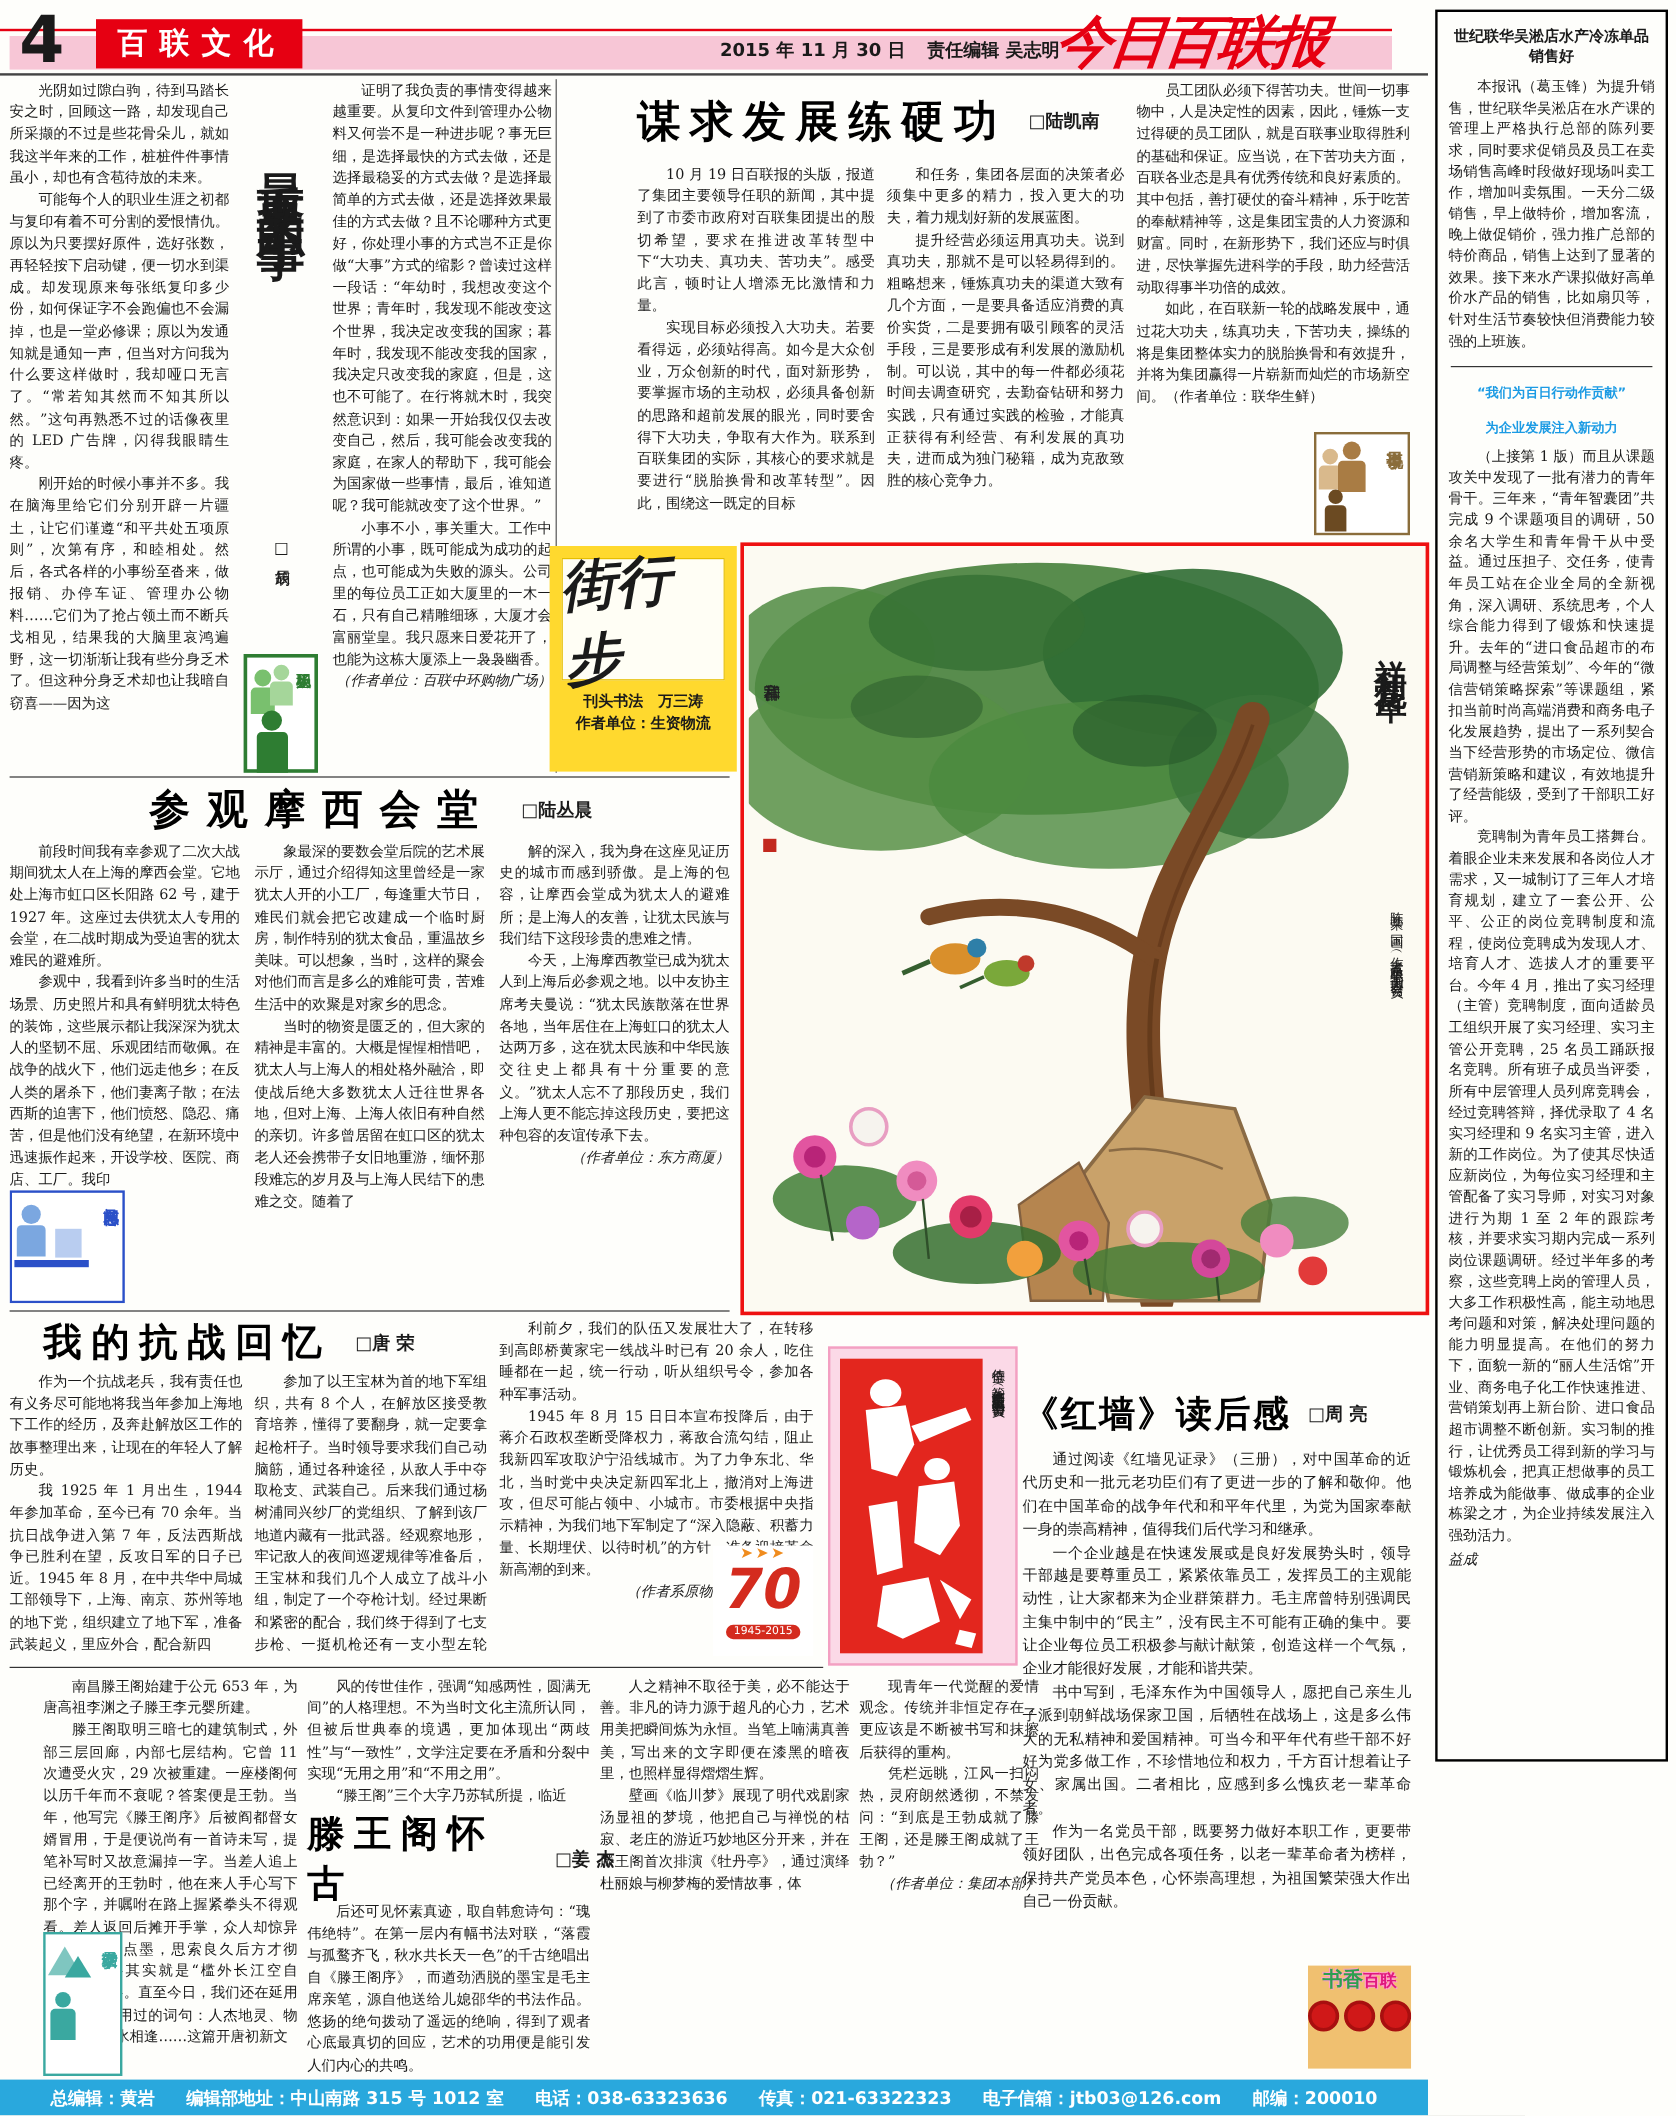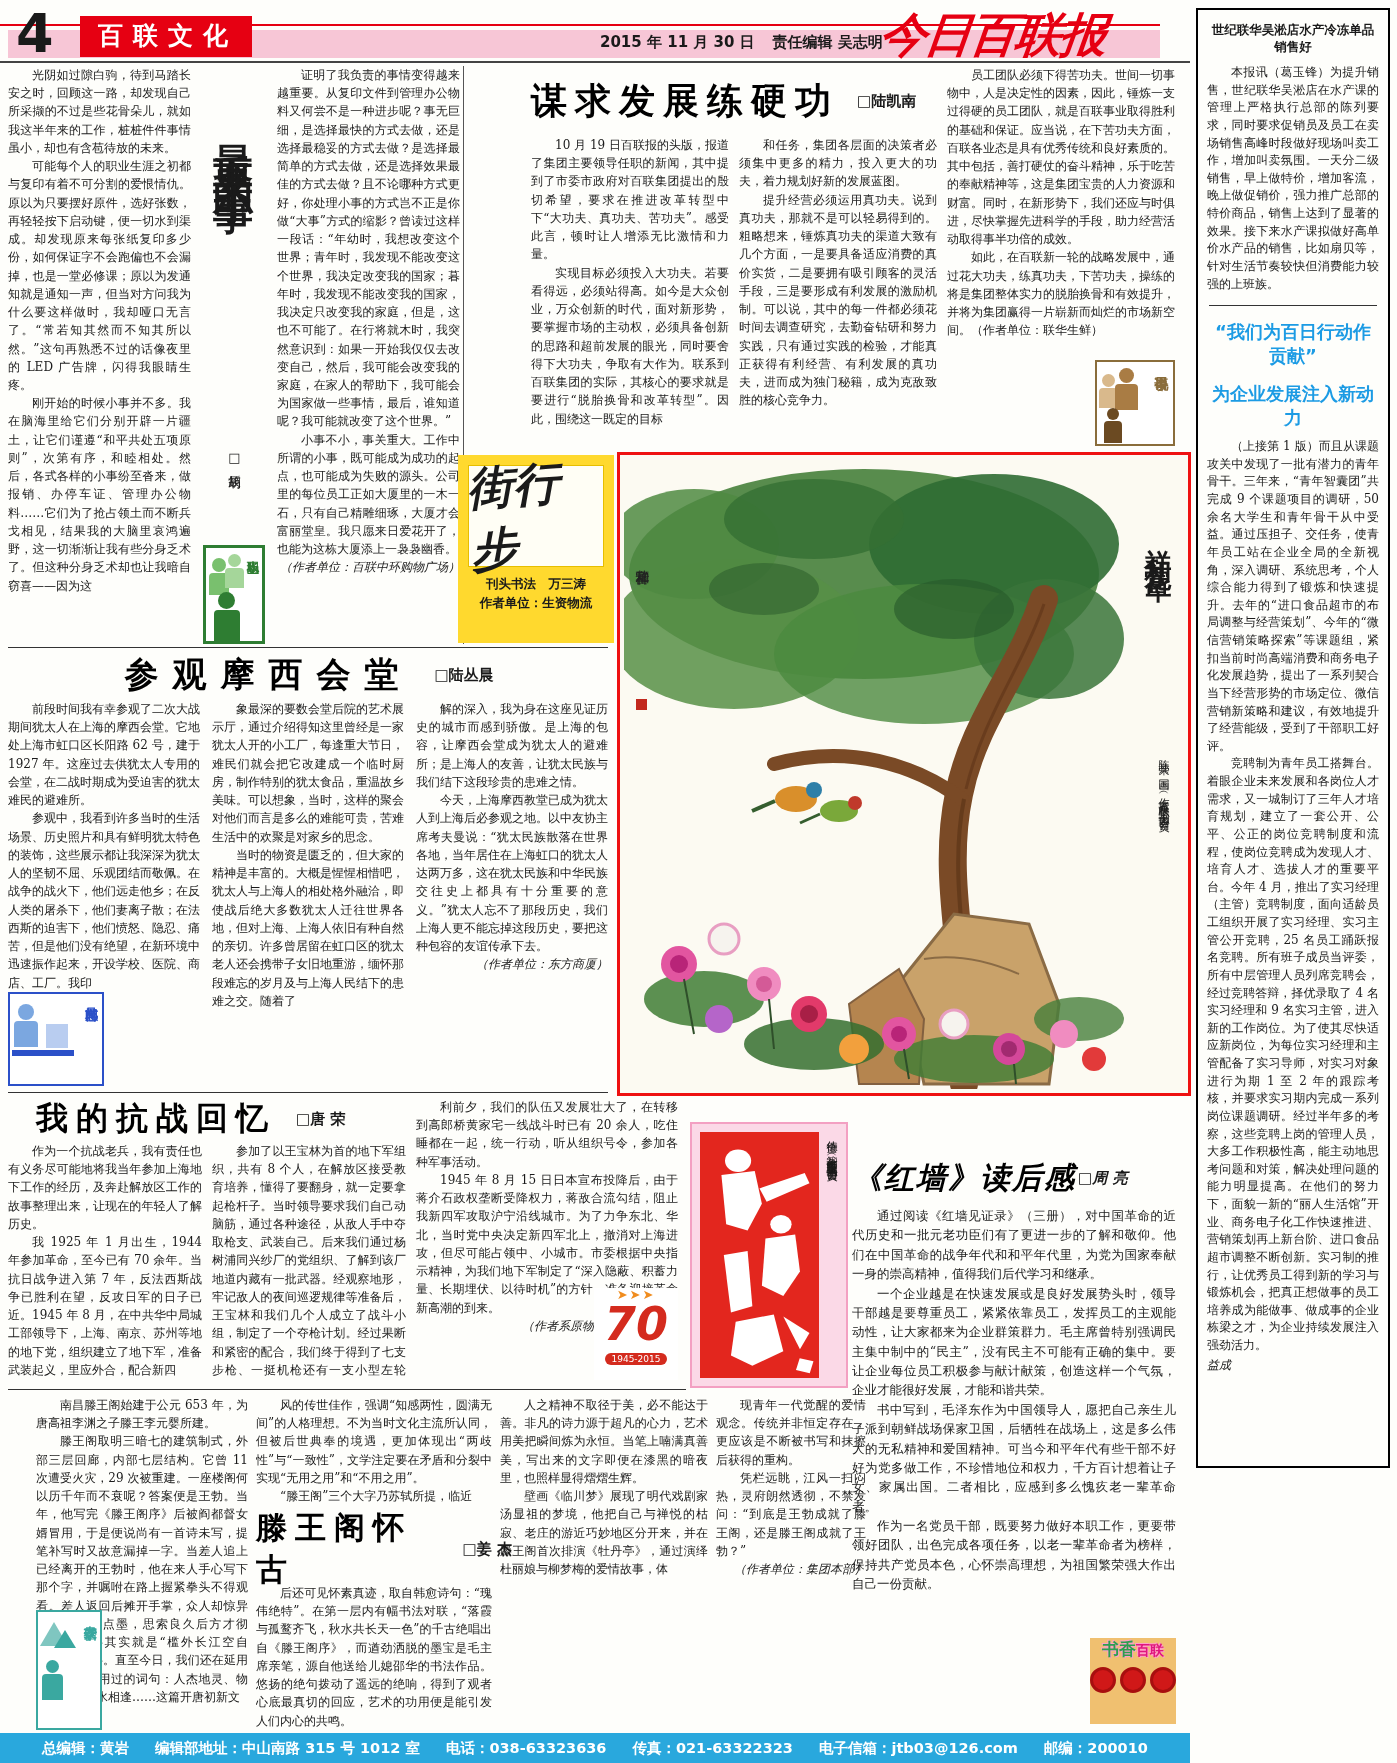--- a/index.html
+++ b/index.html
@@ -100,21 +100,21 @@
   .logo70 .years{display:inline-block;background:#d42b1e;color:#fff;font-size:9px;
                  padding:1px 6px;border-radius:6px;font-family:"DejaVu Sans",sans-serif;}
   
   .sealbox{position:absolute;left:690px;top:1122px;width:158px;height:266px;background:#fbd9e7;
            border:2px solid #f3a0c2;box-sizing:border-box;display:flex;padding:8px;}
   .seal-art{flex:1;}
   .seal-cap{writing-mode:vertical-rl;text-orientation:upright;font-size:11px;margin-left:4px;
             letter-spacing:1px;}
   
   .regG{position:absolute;left:852px;top:1150px;width:324px;height:580px;}
-  .regG-titlebar{height:56px;display:flex;align-items:center;gap:2px;font-style:italic;}
+  .regG-titlebar{height:56px;display:flex;align-items:center;gap:14px;}
   .regG-titlebar .art-title{font-size:30px;letter-spacing:2px;}
   .regG-body{height:518px;overflow:hidden;text-align:justify;position:relative;}
   .regG-body p{margin:0;text-indent:2em;font-size:12.5px;line-height:1.55;}
   .icon-book{position:absolute;right:0;bottom:0;width:86px;height:86px;background:#f0c070;
              text-align:center;font-family:"DejaVu Sans",sans-serif;}
   .icon-book .l1{font-size:17px;font-weight:bold;color:#2e9e4f;
                  text-shadow:1px 1px 0 #ff9ecb,-1px -1px 0 #ff9ecb;}
   .icon-book .l1 b{color:#e0187e;font-size:14px;}
   .roses{display:flex;justify-content:center;gap:4px;margin-top:6px;}
   .rose{width:20px;height:20px;border-radius:50%;background:#d01818;border:3px solid #a80f0f;}
@@ -131,21 +131,21 @@
   .regF .c4{width:150px;}
   
   .footer{position:absolute;left:0;top:1733px;width:1190px;height:30px;background:#29a8dd;
           color:#fff;display:flex;align-items:center;justify-content:center;gap:26px;
           font-family:"DejaVu Sans",sans-serif;font-weight:bold;font-size:14.5px;}
   
   .sidebar{position:absolute;left:1196px;top:8px;width:194px;height:1460px;border:2px solid #000;
            box-sizing:border-box;padding:10px 9px;overflow:hidden;}
   .sb-title{font-family:"DejaVu Sans",sans-serif;font-weight:bold;font-size:12.5px;
             text-align:center;margin:2px 0 8px 0;}
-  .sb-title.blue{color:#1c9be4;font-size:18px;margin-top:14px;}
+  .sb-title.blue{color:#1c9be4;font-size:11px;margin-top:14px;}
   .sb-body{text-align:justify;}
   .sb-body p{margin:0;text-indent:2em;font-size:12px;line-height:1.47;}
   .sb-sig{text-align:left;font-style:italic;font-size:12px;margin:2px 6px 4px 0;}
   .sb-hr{border:none;border-top:1px solid #333;margin:12px 2px;}
 </style>
 </head>
 <body>
 
 <div class="page">
 

